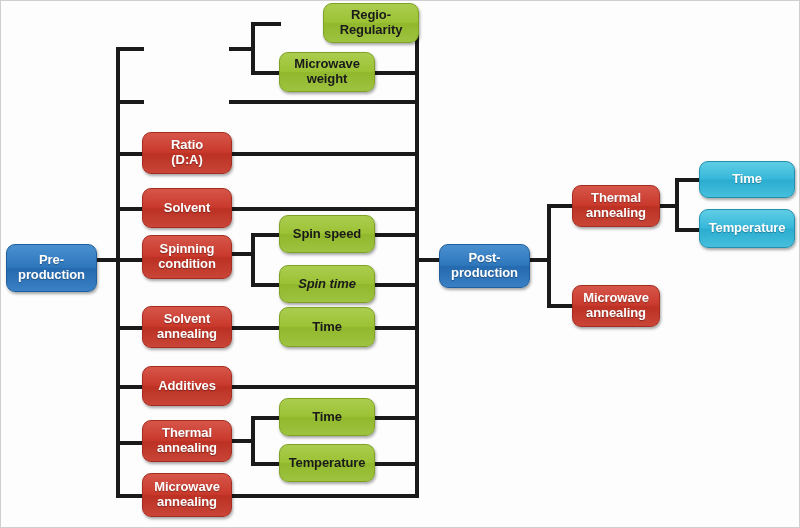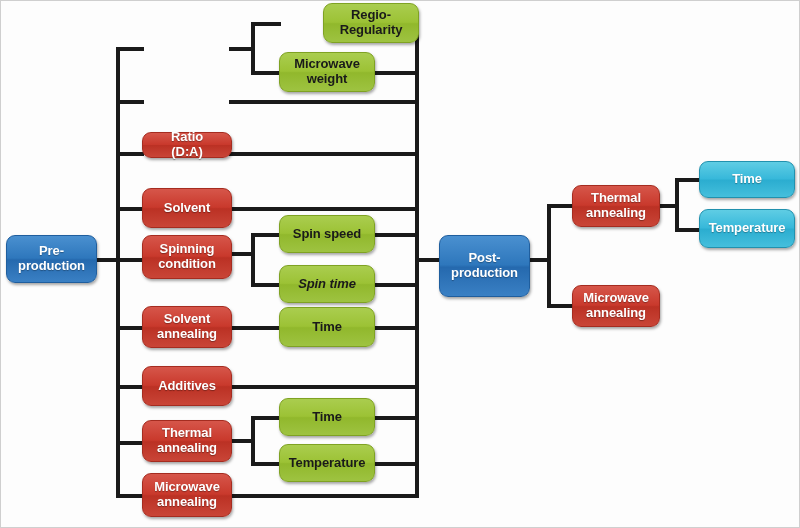--- a/index.html
+++ b/index.html
@@ -62,20 +62,21 @@
     font-weight: bold;
     font-size: 13px;
   }
   .node.blue {
     background: linear-gradient(to bottom, #4a90d0 0%, #2e77bc 48%, #2569ae 52%, #3a80c4 100%);
     border: 1px solid #1f5e9e;
     color: #ffffff;
     font-weight: bold;
     font-size: 13px;
     text-shadow: 0 1px 1px rgba(0,0,0,0.3);
+    margin-top: 9px;
   }
   .node.cyan {
     background: linear-gradient(to bottom, #5fcde4 0%, #37b8da 48%, #2badd0 52%, #45bfdc 100%);
     border: 1px solid #2191ae;
     color: #ffffff;
     font-weight: bold;
     font-size: 13px;
     text-shadow: 0 1px 1px rgba(0,0,0,0.3);
   }
 </style>
@@ -140,21 +141,21 @@
   <div class="line h" style="left:656px; top:203px; width:22px;"></div>
   <div class="line v" style="left:674px; top:177px; height:52px;"></div>
   <div class="line h" style="left:674px; top:177px; width:28px;"></div>
   <div class="line h" style="left:674px; top:227px; width:28px;"></div>
 
   <div class="node blue" style="left:5px; top:234px; width:91px; height:48px;">
     <span class="lbl">Pre-
 production</span>
   </div>
 
-  <div class="node red" style="left:141px; top:131px; width:90px; height:26px;">
+  <div class="node red" style="left:141px; top:131px; width:90px; height:42px;">
     <span class="lbl">Ratio
 (D:A)</span>
   </div>
   <div class="node red" style="left:141px; top:187px; width:90px; height:40px;">
     <span class="lbl">Solvent</span>
   </div>
   <div class="node red" style="left:141px; top:234px; width:90px; height:44px;">
     <span class="lbl">Spinning
 condition</span>
   </div>
@@ -191,21 +192,21 @@
   <div class="node green" style="left:278px; top:306px; width:96px; height:40px;">
     <span class="lbl">Time</span>
   </div>
   <div class="node green" style="left:278px; top:397px; width:96px; height:38px;">
     <span class="lbl">Time</span>
   </div>
   <div class="node green" style="left:278px; top:443px; width:96px; height:38px;">
     <span class="lbl">Temperature</span>
   </div>
 
-  <div class="node blue" style="left:438px; top:234px; width:91px; height:62px;">
+  <div class="node blue" style="left:438px; top:234px; width:91px; height:44px;">
     <span class="lbl">Post-
 production</span>
   </div>
 
   <div class="node red" style="left:571px; top:184px; width:88px; height:42px;">
     <span class="lbl">Thermal
 annealing</span>
   </div>
   <div class="node red" style="left:571px; top:284px; width:88px; height:42px;">
     <span class="lbl">Microwave

